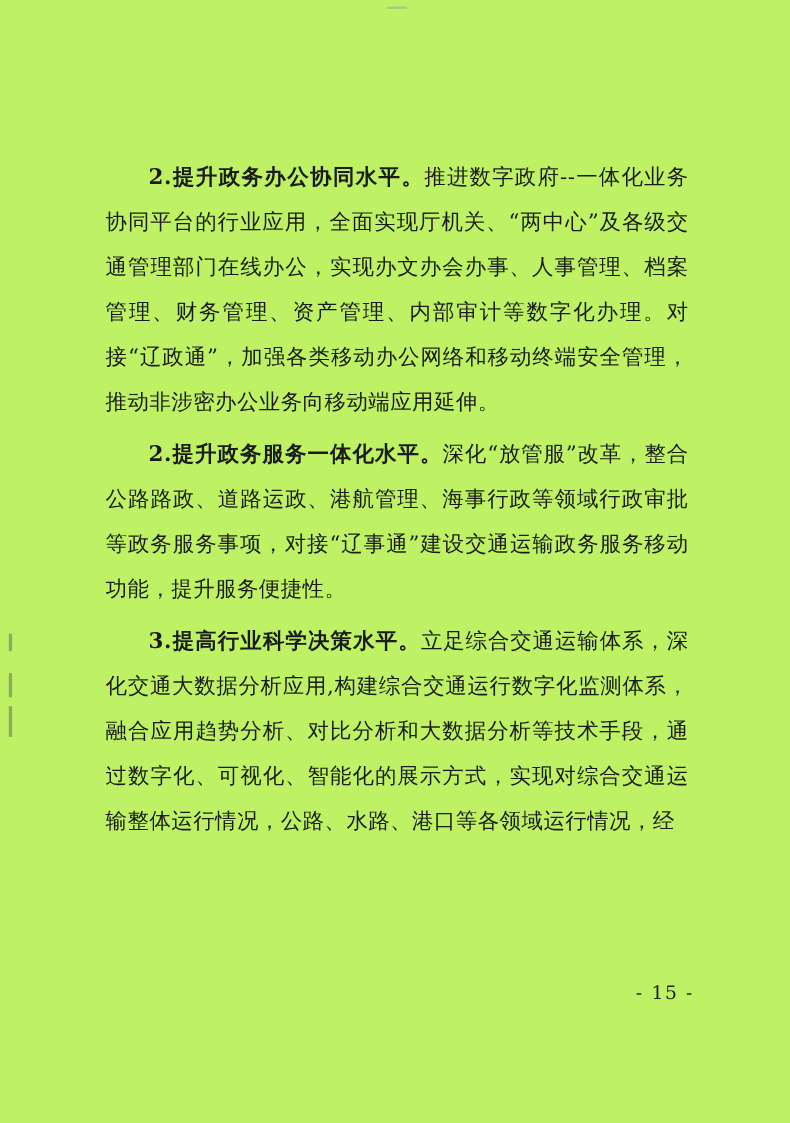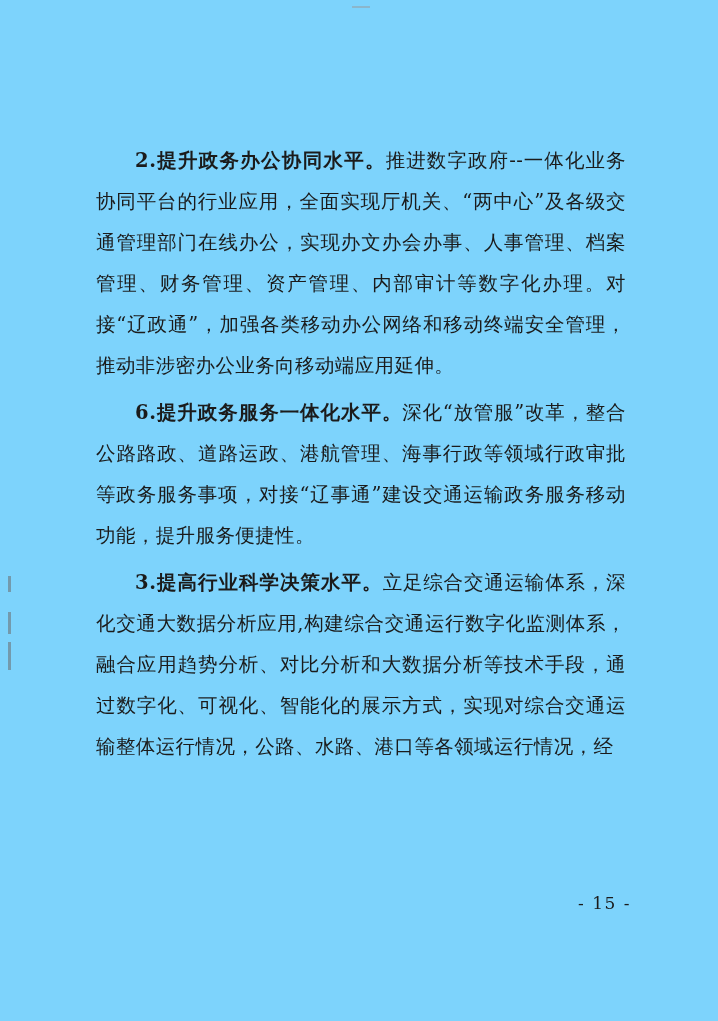--- a/index.html
+++ b/index.html
@@ -12,21 +12,21 @@
     height: 1021px;
     position: relative;
     overflow: hidden;
     font-family: "DejaVu Serif", "Liberation Serif", serif;
   }
 
   
   .page {
     position: absolute;
     inset: 0;
-    background: #7dd3fc;
+    background: #bef264;
   }
 
   .page-inner {
     position: absolute;
     left: 96px;
     top: 140px;
     width: 530px;
   }
 
   .para {
@@ -89,21 +89,21 @@
   <div class="edge-mark m2"></div>
   <div class="edge-mark m3"></div>
 
   <div class="page-inner">
 
     <p class="para">
       <span class="lead">2.提升政务办公协同水平。</span><span>推进数字政府--一体化业务协同平台的行业应用，全面实现厅机关、“两中心”及各级交通管理部门在线办公，实现办文办会办事、人事管理、档案管理、财务管理、资产管理、内部审计等数字化办理。对接“辽政通”，加强各类移动办公网络和移动终端安全管理，推动非涉密办公业务向移动端应用延伸。</span>
     </p>
 
     <p class="para">
-      <span class="lead">6.提升政务服务一体化水平。</span><span>深化“放管服”改革，整合公路路政、道路运政、港航管理、海事行政等领域行政审批等政务服务事项，对接“辽事通”建设交通运输政务服务移动功能，提升服务便捷性。</span>
+      <span class="lead">2.提升政务服务一体化水平。</span><span>深化“放管服”改革，整合公路路政、道路运政、港航管理、海事行政等领域行政审批等政务服务事项，对接“辽事通”建设交通运输政务服务移动功能，提升服务便捷性。</span>
     </p>
 
 
     <p class="para">
       <span class="lead">3.提高行业科学决策水平。</span><span>立足综合交通运输体系，深化交通大数据分析应用,构建综合交通运行数字化监测体系，融合应用趋势分析、对比分析和大数据分析等技术手段，通过数字化、可视化、智能化的展示方式，实现对综合交通运输整体运行情况，公路、水路、港口等各领域运行情况，经</span>
     </p>
 
   </div>
 
   <div class="page-number">- 15 -</div>

